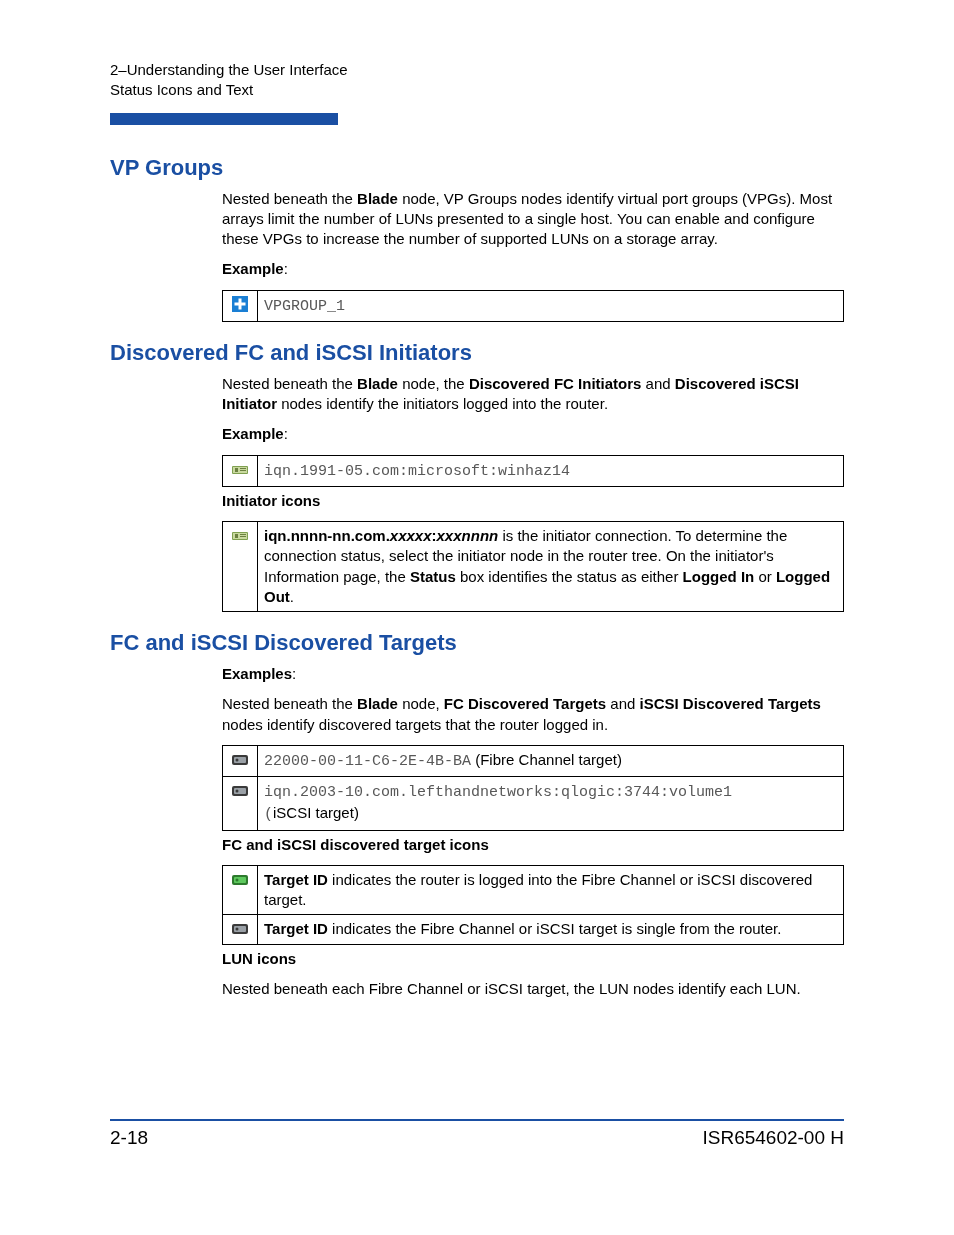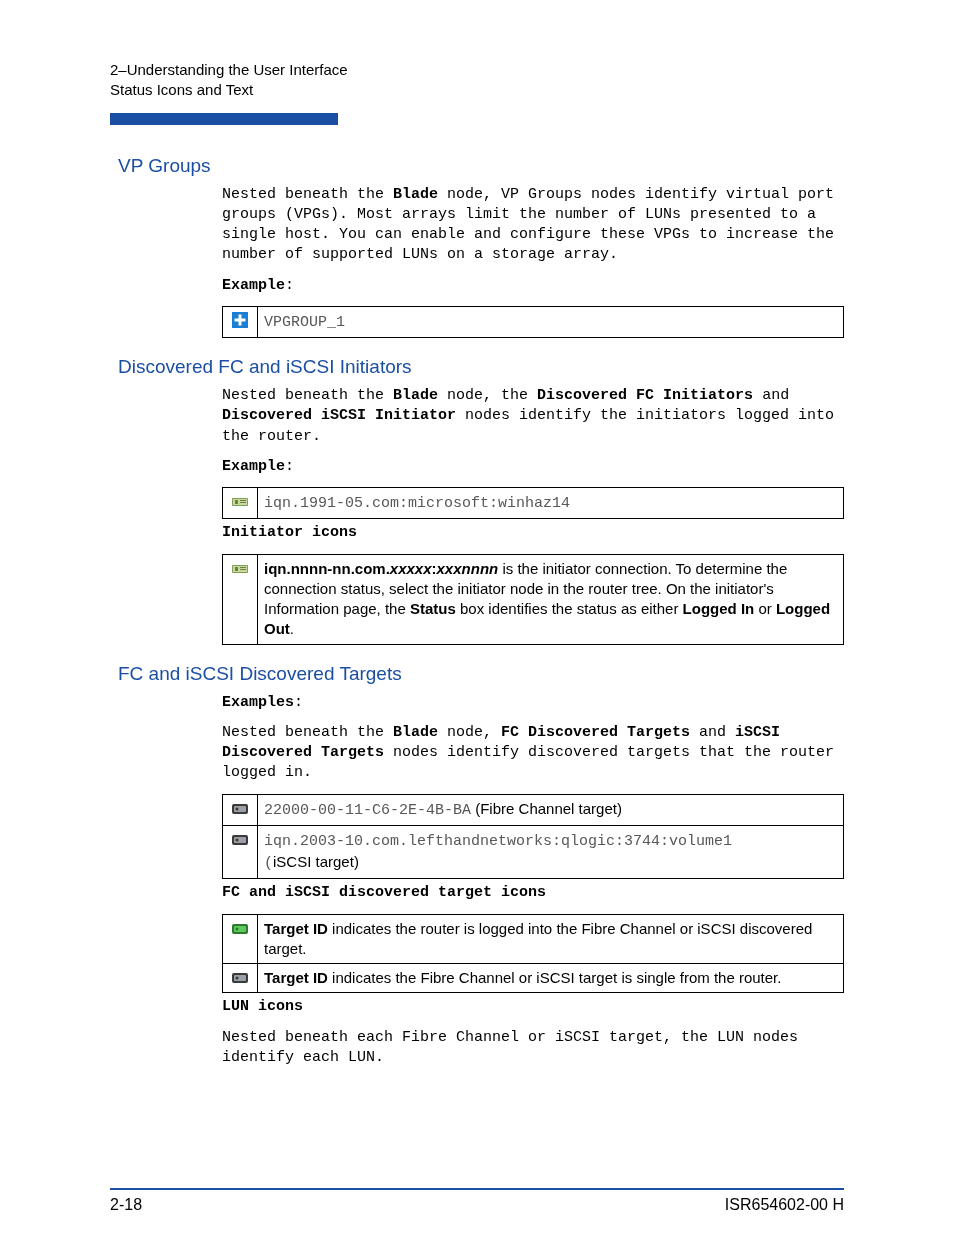--- a/index.html
+++ b/index.html
@@ -26,32 +26,31 @@
   }
   .blue-rule {
     height: 12px;
     width: 228px;
     background: #1a4fa3;
     margin-top: 12px;
     margin-bottom: 30px;
   }
   .section-h {
     color: #1a4fa3;
-    font-weight: normal;
-    font-size: 19px;
-    margin: 0 0 8px 8px;
+    font-weight: bold;
+    font-size: 22px;
+    margin: 0 0 8px 0;
   }
   .body-col {
     margin-left: 112px;
     margin-bottom: 18px;
   }
   p {
     margin: 0 0 10px 0;
     line-height: 1.35;
-    font-family: Liberation Mono, monospace;
   }
   .bold { font-weight: bold; }
   .mono {
     font-family: "Courier New", Courier, monospace;
     color: #585858;
     font-size: 15px;
   }
   table.box {
     border-collapse: collapse;
     width: 100%;
@@ -74,21 +73,21 @@
     height: 14px;
     vertical-align: top;
     margin-top: 1px;
   }
   .footer-rule {
     border-top: 2px solid #1a4fa3;
     margin-top: 120px;
     padding-top: 6px;
     display: flex;
     justify-content: space-between;
-    font-size: 16px;
+    font-size: 19px;
   }
 </style>
 </head>
 <body>
 
 <div class="page">
 
   <div class="hdr-block">
     <div>2–Understanding the User Interface</div>
     <div>Status Icons and Text</div>

